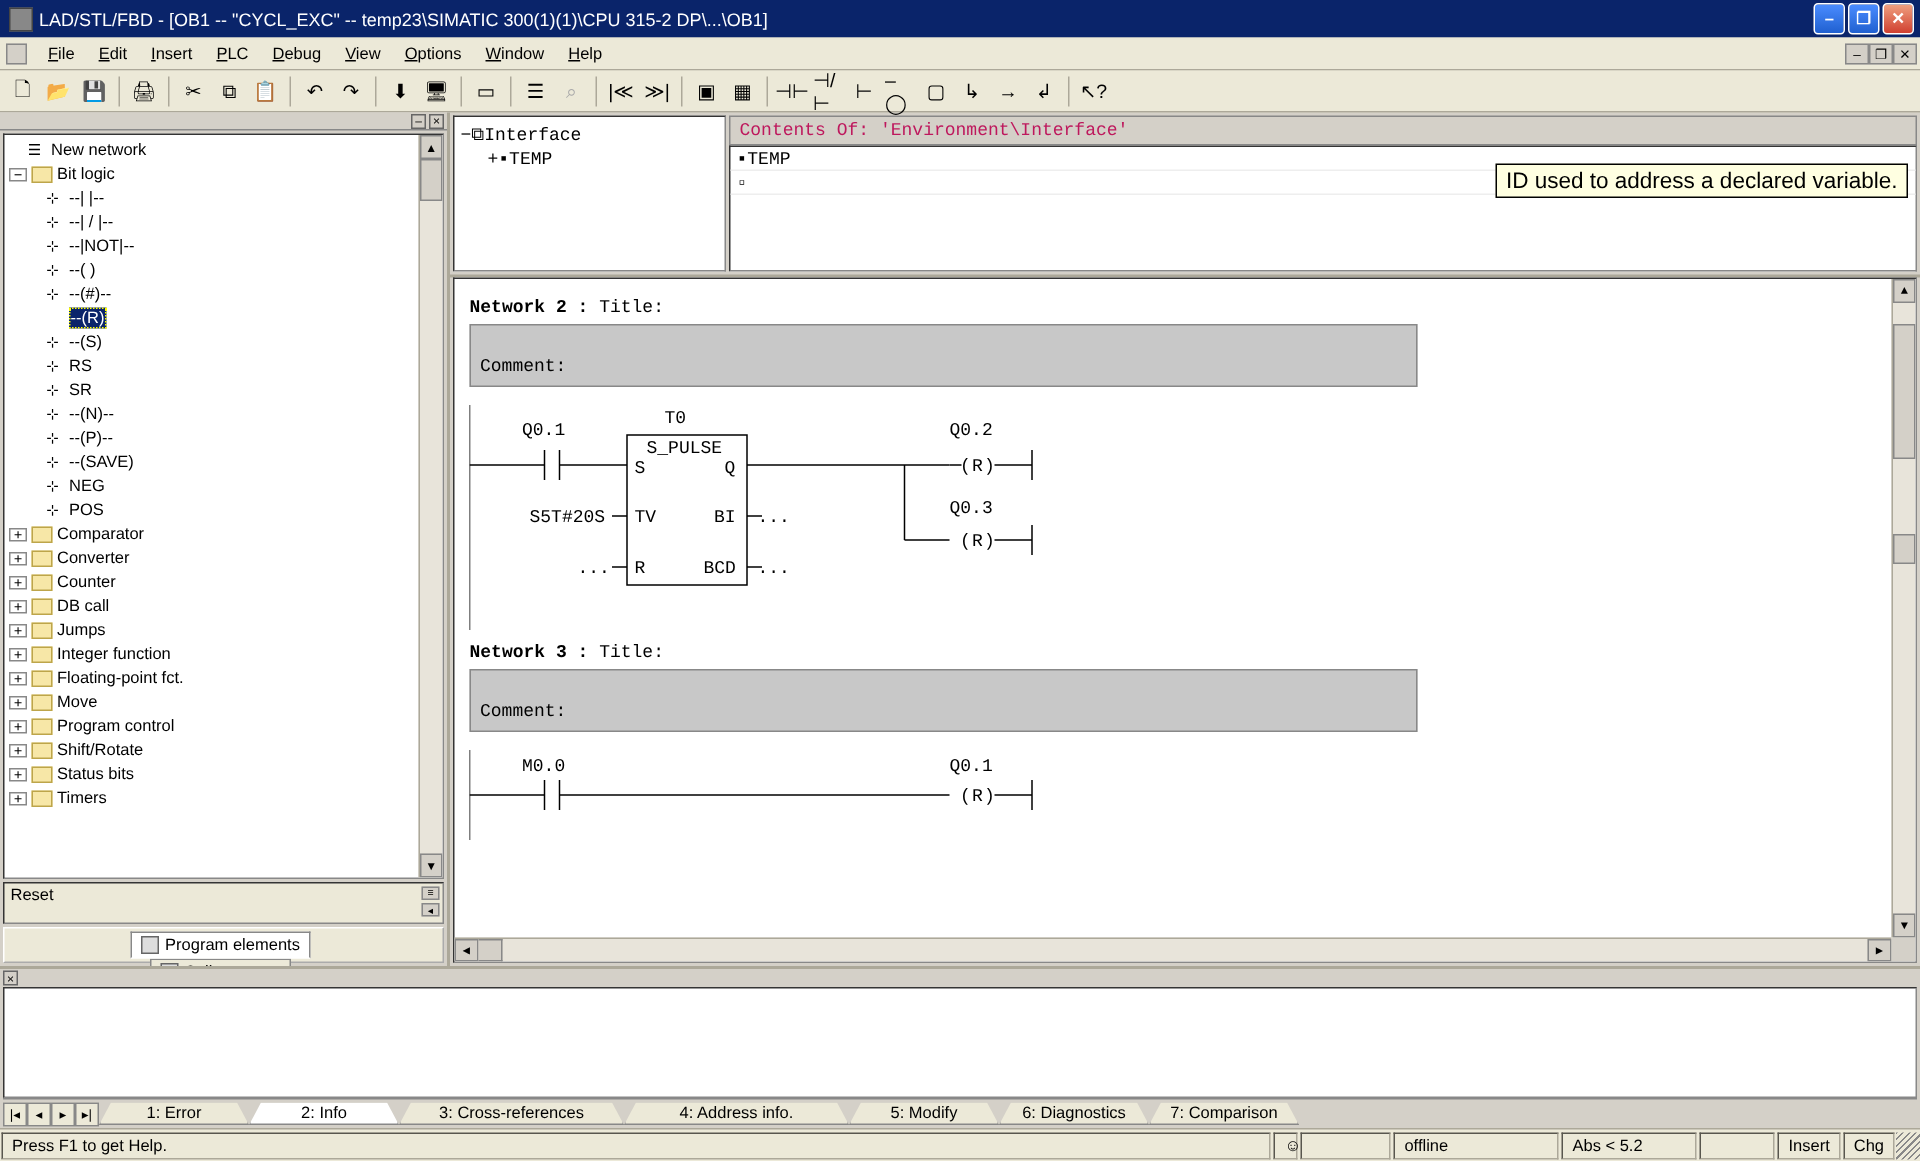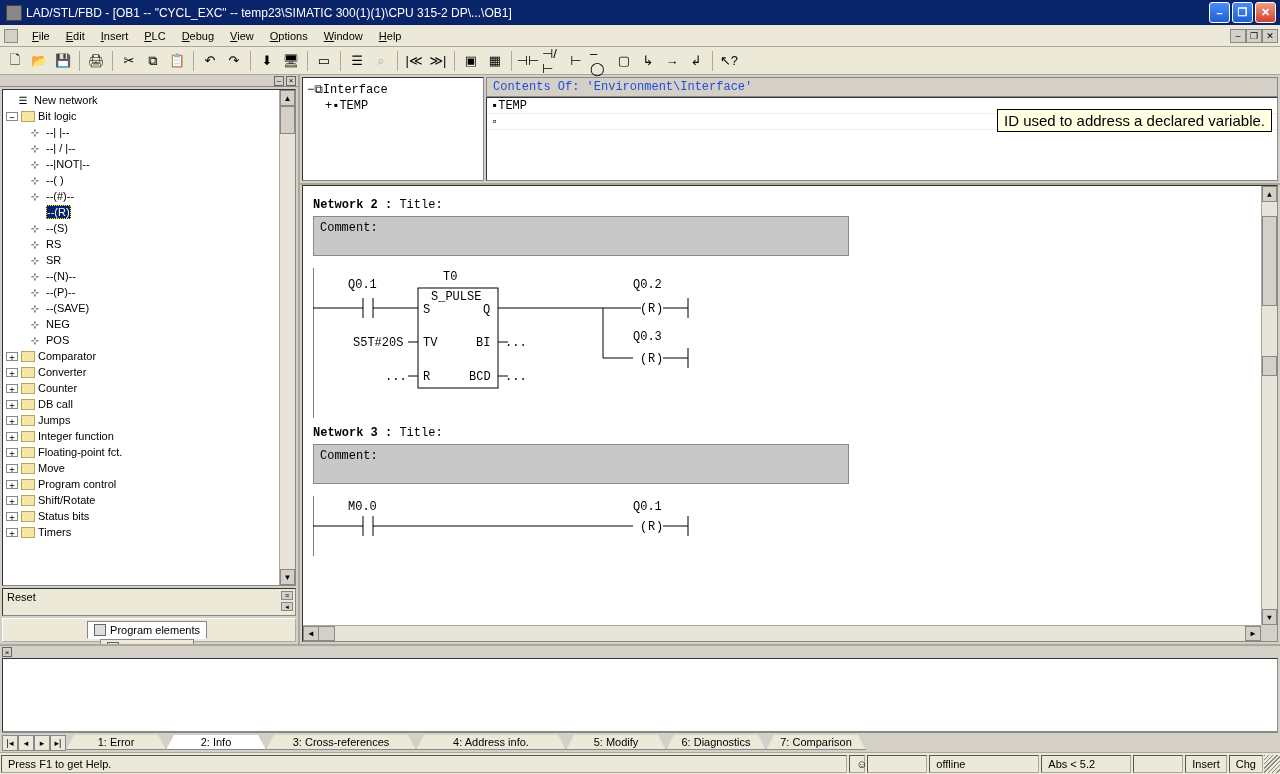--- a/index.html
+++ b/index.html
@@ -130,21 +130,21 @@
 .iface-tree{
   width:182px;background:#fff;border:1px inset #888;margin:2px;
   font-family: "Courier New", monospace; font-size:12px;
   padding:4px; position:relative;
 }
 .iface-tree .row{display:flex;align-items:center;height:16px;}
 .iface-right{
   flex:1;display:flex;flex-direction:column;margin:2px 2px 2px 0;
 }
 .iface-hdr{
-  background:#d4d0c8;color:#1d4ed8;padding:2px 6px;
+  background:#d4d0c8;color:#be185d;padding:2px 6px;
   font-family:"Courier New",monospace;font-size:12px;
   border:1px solid #888;
 }
 .iface-table{
   flex:1;background:#fff;border:1px inset #888;
 }
 .iface-table .thd{
   background:#d4d0c8;border-bottom:1px solid #888;padding:1px 6px;font-weight:bold;font-size:11px;
 }
 .iface-table .trow{
@@ -160,22 +160,22 @@
 .netarea{
   flex:1;background:#fff;border:1px inset #888;margin:0 2px 2px 2px;
   position:relative;overflow:hidden;
   font-family:"Courier New",monospace;font-size:12px;
 }
 .netscroll{position:absolute;inset:0 16px 16px 0;overflow:hidden;}
 .netscroll-inner{padding:4px 10px;}
 .net-title{font-weight:bold;margin:8px 0 4px 0;}
 .net-title .thin{font-weight:normal;}
 .net-comment{
-  background:#c8c8c8;border:1px solid #888;height:40px;padding:4px 6px;margin-bottom:12px;
-  width:536px;
+  background:#c8c8c8;border:1px solid #888;height:40px;padding:20px 6px;margin-bottom:12px;
+  width:632px;
 }
 
 
 .ladder svg{display:block;}
 
 .netarea .sv{position:absolute;top:0;right:0;bottom:16px;width:16px;background:#e8e4da;border-left:1px solid #aca899;}
 .netarea .sv .sb-btn{height:16px;background:#d4d0c8;border:1px solid #888;display:flex;align-items:center;justify-content:center;font-size:8px;cursor:pointer;}
 .netarea .sv .sb-bottom{position:absolute;bottom:0;left:0;right:0;}
 .netarea .sv .sb-thumb{position:absolute;left:0;right:0;top:30px;height:90px;background:#d4d0c8;border:1px solid #888;}
 .netarea .sv .sb-mark{position:absolute;left:0;right:0;top:170px;height:20px;background:#d4d0c8;border:1px solid #888;}

